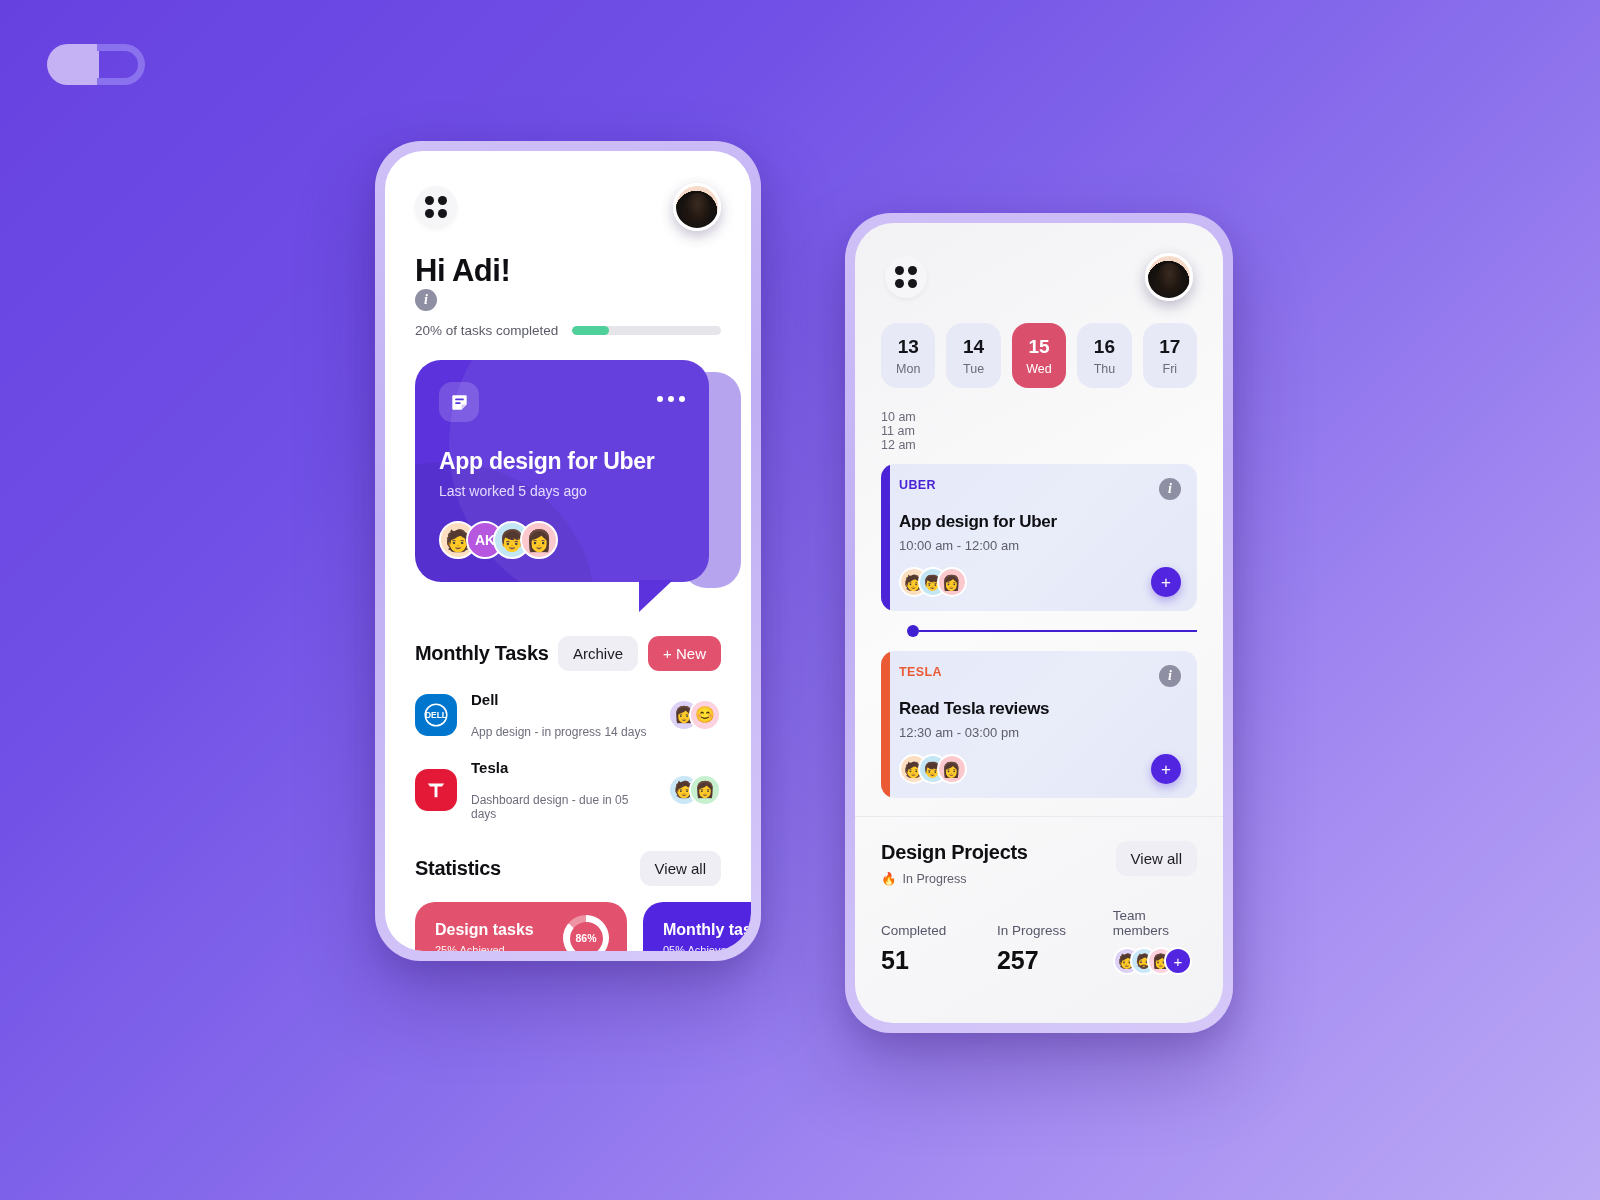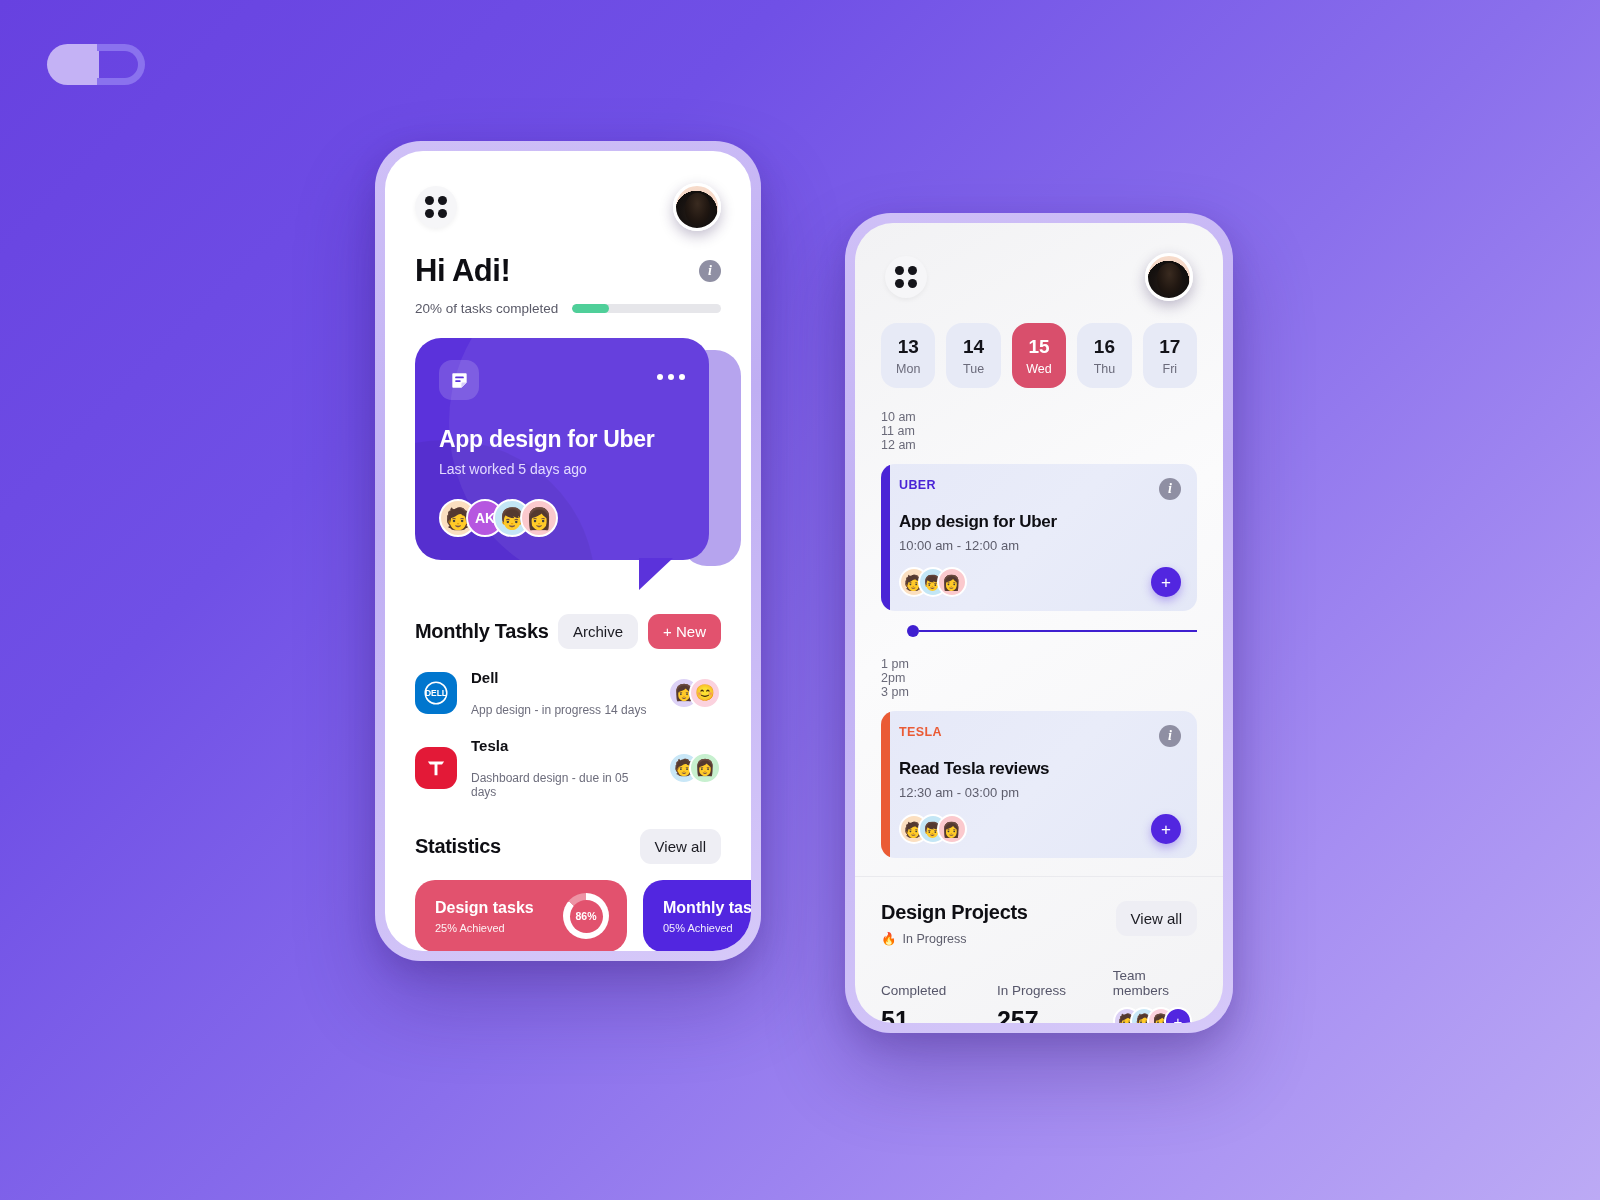--- a/index.html
+++ b/index.html
@@ -121,22 +121,23 @@
   .stack { display: flex; align-items: center; }
 
   
   #p1-top {
     display: flex; align-items: center; justify-content: space-between;
     padding: 32px 30px 0 30px;
   }
   #p1-avatar { width: 48px; height: 48px; }
 
   #p1-greet-row {
-    display: flex; align-items: center; justify-content: space-between;
+    display: flex; justify-content: space-between;
     padding: 22px 30px 0 30px;
+    flex-direction: column;
   }
   #p1-greet {
     font-size: 31px; font-weight: bold; color: #0e0e13; letter-spacing: -0.5px;
   }
 
   #p1-progress-row {
     display: flex; align-items: center; gap: 14px;
     padding: 12px 30px 0 30px;
   }
   #p1-progress-label { font-size: 13.5px; color: #5a5a68; white-space: nowrap; }
@@ -547,25 +548,20 @@
                 </div>
                 <div class="add-fab">+</div>
               </div>
             </div>
           </div>
           <div id="p2-nowline">
             <div class="knob"></div>
             <div class="bar"></div>
           </div>
           <div class="agenda-block">
-            <div class="agenda-hours">
-              <div>1 pm</div>
-              <div>2pm</div>
-              <div>3 pm</div>
-            </div>
             <div class="agenda-card tesla">
               <div class="stripe" style="background: rgb(234, 91, 53);"></div>
               <div class="agenda-head">
                 <div class="agenda-tag">TESLA</div>
                 <div class="info-dot">i</div>
               </div>
               <div class="agenda-title">Read Tesla reviews</div>
               <div class="agenda-time">12:30 am - 03:00 pm</div>
               <div class="agenda-foot">
                 <div class="stack">

